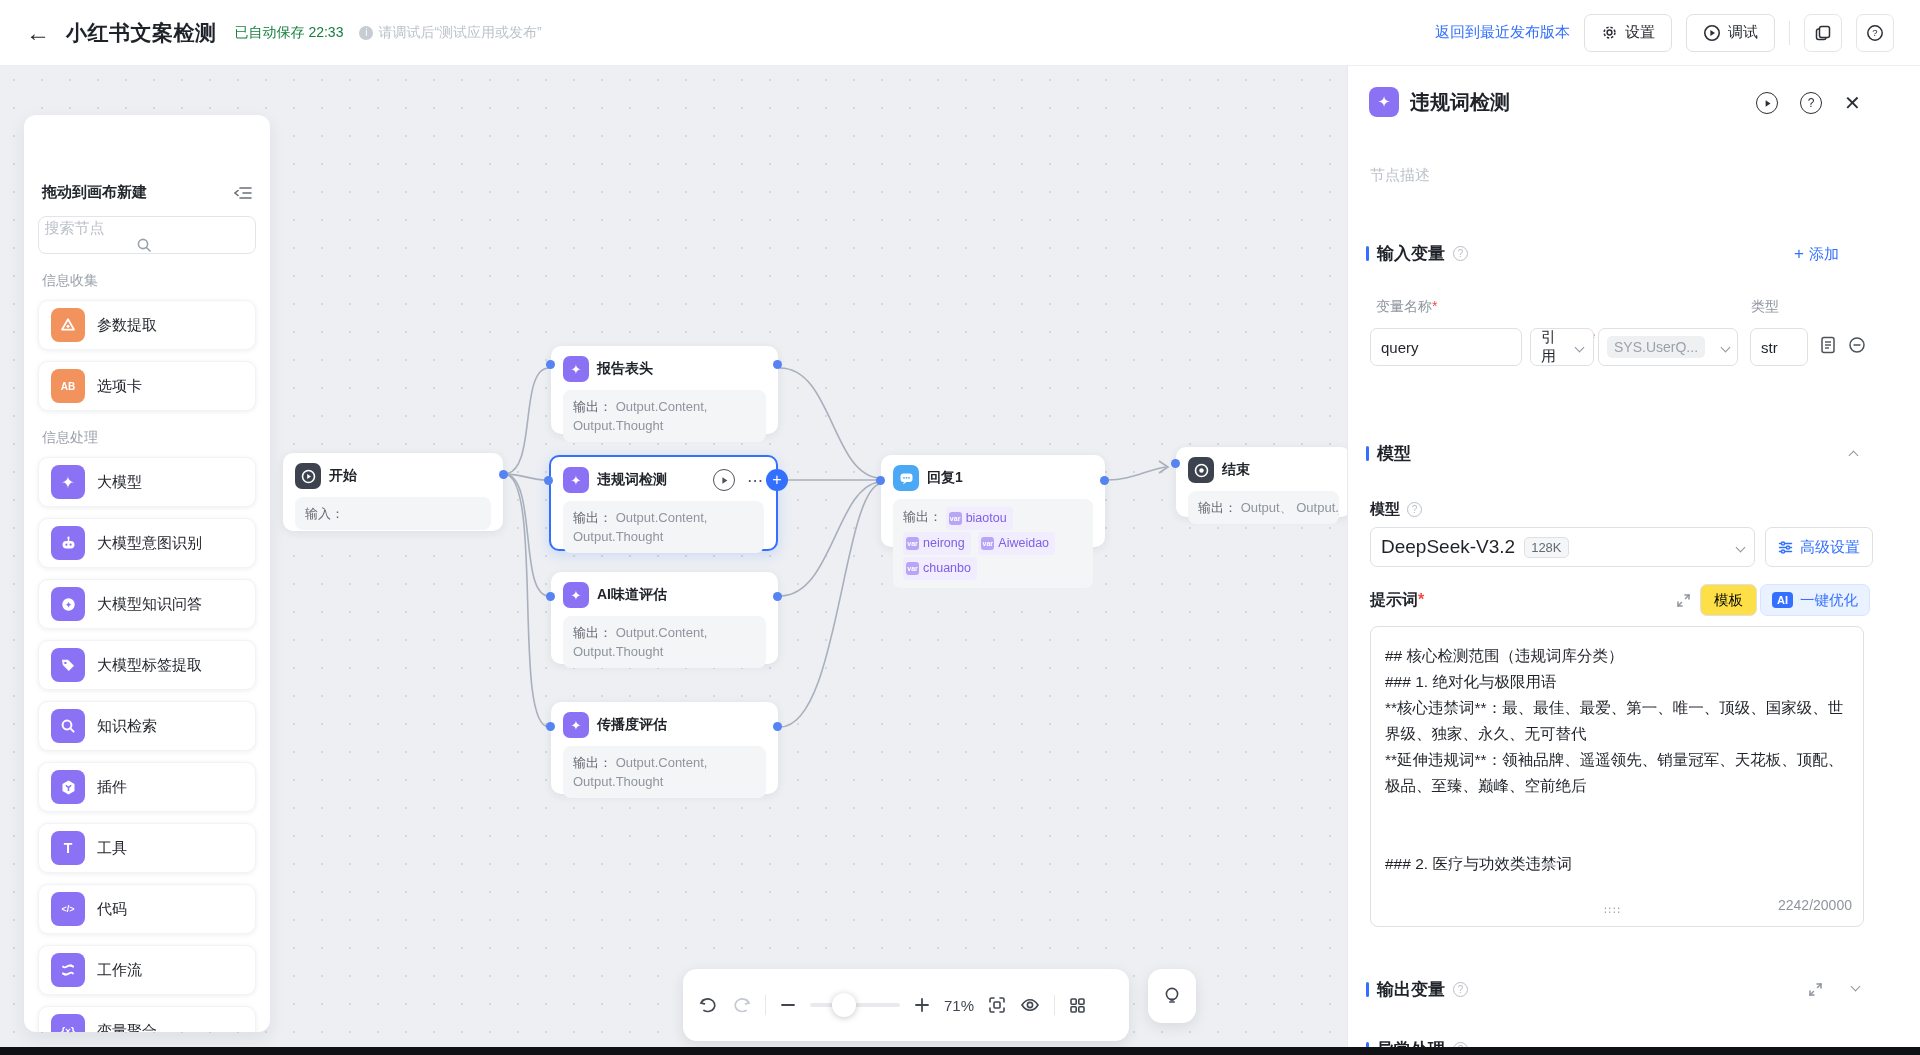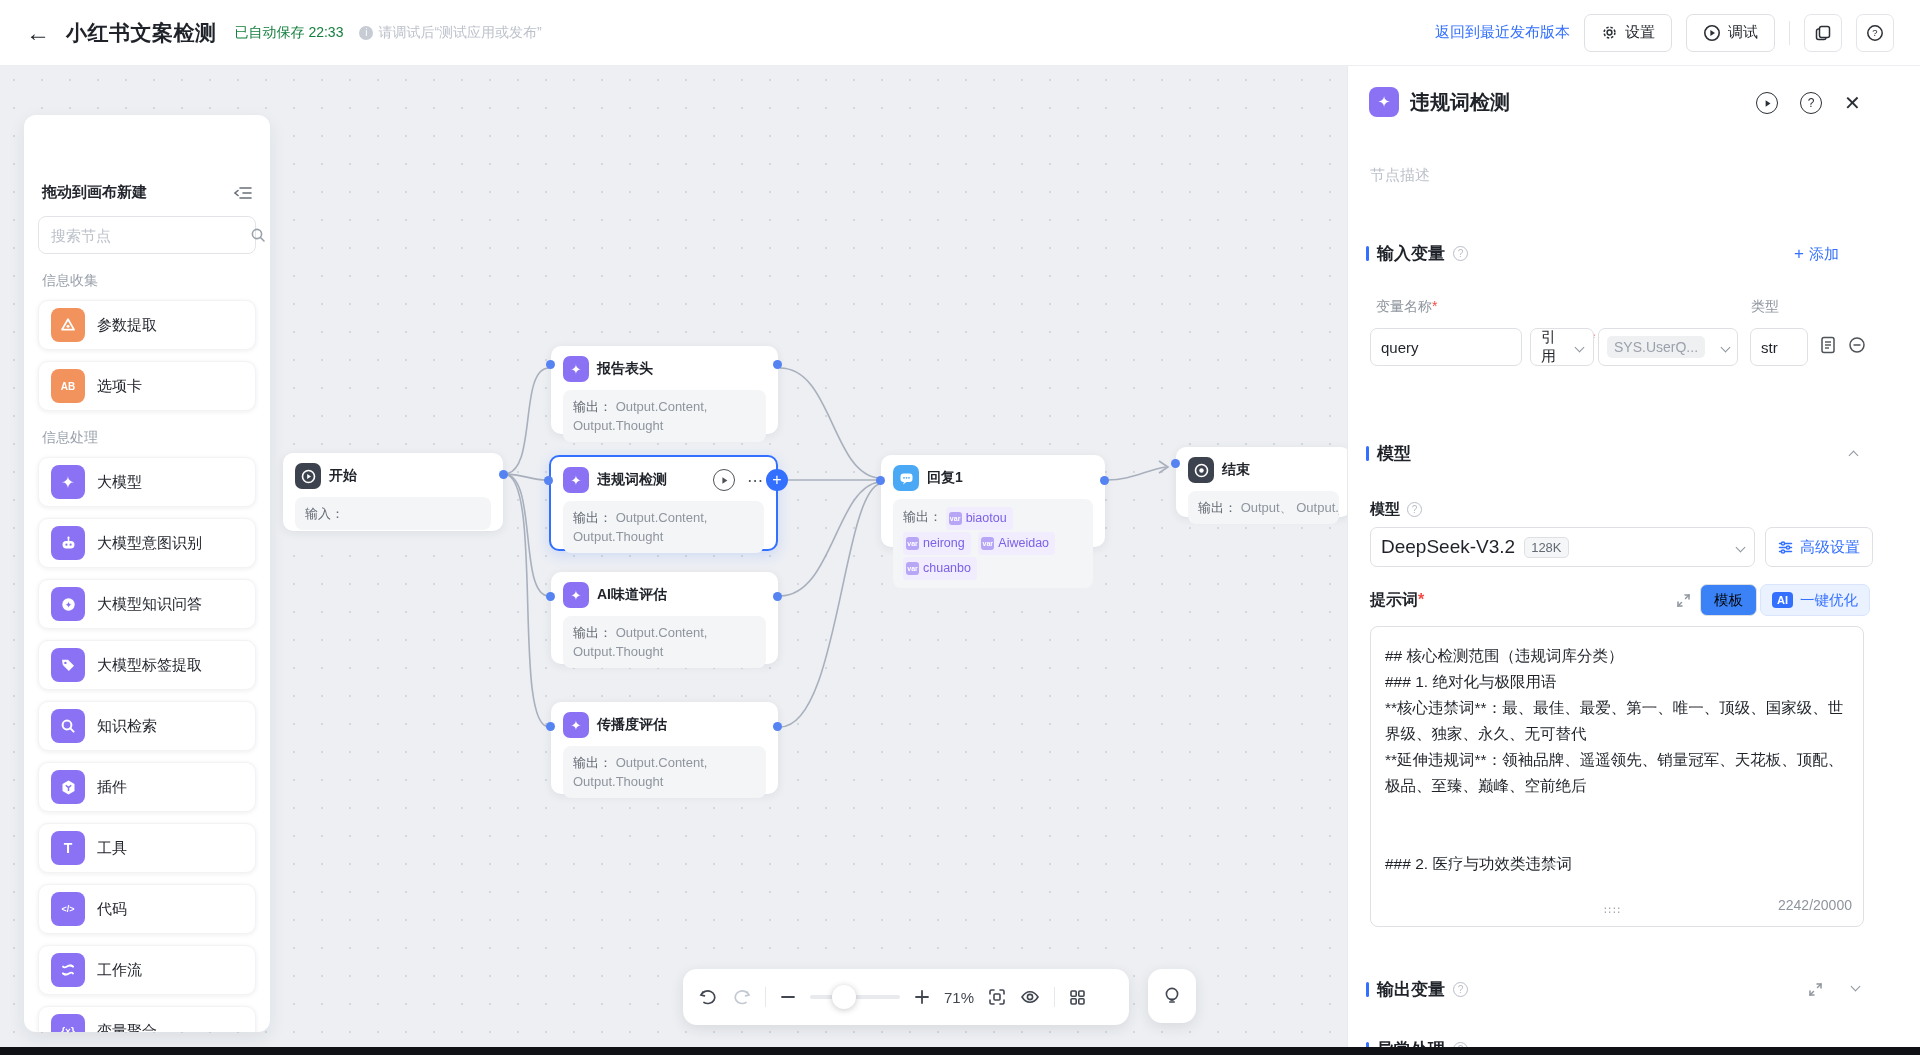--- a/index.html
+++ b/index.html
@@ -30,21 +30,21 @@
   .tb-icon-btn { width:38px; height:38px; border:1px solid #e3e5e9; border-radius:7px; background:#fff;
     display:flex; align-items:center; justify-content:center; cursor:pointer; color:#2b2f36; }
 
   
   .sidebar { position:absolute; left:24px; top:115px; width:246px; height:917px; background:#fff;
     border-radius:12px; box-shadow:0 6px 18px rgba(31,35,41,.08); padding:20px 14px; z-index:20; overflow:hidden; }
   .sb-head { display:flex; align-items:center; justify-content:space-between; padding:0 4px;margin-top:48px; }
   .sb-title { font-size:15px; font-weight:bold; color:#23262d; }
   .sb-collapse { color:#6a707a; cursor:pointer; display:flex; }
   .sb-search { margin-top:14px; height:38px; border:1px solid #e2e4e8; border-radius:8px; display:flex;
-    align-items:center; padding:0 10px 0 12px; }
+    align-items:center; padding:0 10px 0 4px;flex-direction:column; }
   .sb-search input { border:none; outline:none; flex:1; font-size:15px; color:#1f2329; font-family:inherit; }
   .sb-search input::placeholder { color:#bcc1ca; }
   .sb-group-label { font-size:14px; color:#9aa1ab; margin:18px 4px 10px; }
   .sb-item { height:50px; background:#fff; border:1px solid #f2f3f5; border-radius:10px;
     box-shadow:0 1px 5px rgba(31,35,41,.07); display:flex; align-items:center; gap:12px; padding:0 12px;
     margin-bottom:11px; cursor:grab; }
   .sb-ic { width:34px; height:34px; border-radius:8px; display:flex; align-items:center; justify-content:center;
     color:#fff; font-weight:bold; flex:none; }
   .ic-orange { background:#f2925c; }
   .ic-purple { background:#8b72f5; }
@@ -68,21 +68,21 @@
   .dots3 { font-size:16px; letter-spacing:1px; color:#4e5358; }
   .chip { display:inline-flex; align-items:center; gap:4px; background:#f1ecfe; color:#7b61e6; border-radius:4px;
     padding:1px 6px 1px 3px; font-size:12.5px; margin:1px 4px 1px 0; }
   .chip .v { width:13px; height:13px; border-radius:3px; background:#b7a5f5; color:#fff; font-size:7px;
     display:inline-flex; align-items:center; justify-content:center; font-weight:bold; }
   .port { position:absolute; width:9px; height:9px; border-radius:50%; background:#5583f2; z-index:12; }
   .plus-port { position:absolute; width:22px; height:22px; border-radius:50%; background:#3370ff; color:#fff;
     display:flex; align-items:center; justify-content:center; font-size:16px; z-index:13; cursor:pointer; }
 
   
-  .toolbar { position:absolute; left:683px; top:969px; width:446px; height:56px; background:#fff;
+  .toolbar { position:absolute; left:683px; top:969px; width:446px; height:72px; background:#fff;
     border-radius:14px; box-shadow:0 4px 14px rgba(31,35,41,.10); display:flex; align-items:center;
     padding:0 16px; gap:14px; z-index:25; }
   .tool { color:#414650; display:flex; align-items:center; justify-content:center; cursor:pointer; }
   .tool.disabled { color:#c3c8d2; }
   .tool-sep { width:1px; height:20px; background:#e6e8ec; }
   .slider { width:90px; height:4px; background:#e8eaee; border-radius:2px; position:relative; cursor:pointer; }
   .slider .knob { position:absolute; left:22px; top:-10px; width:24px; height:24px; background:#fff;
     border-radius:50%; box-shadow:0 1px 6px rgba(31,35,41,.25); }
   .zoom-pct { font-size:15px; color:#414650; }
   .bulb-btn { position:absolute; left:1148px; top:969px; width:48px; height:54px; background:#fff;
@@ -112,21 +112,21 @@
   .chev { width:7px; height:7px; border-right:1.6px solid #8f959e; border-bottom:1.6px solid #8f959e;
     transform:rotate(45deg); margin-left:6px; flex:none; }
   .chev.up { transform:rotate(-135deg); }
   .src-chip { background:#eff0f2; color:#9ba1ac; border-radius:5px; padding:3px 7px; font-size:14px;
     white-space:nowrap; overflow:hidden; }
   .row-ics { display:flex; align-items:center; gap:12px; color:#4e5358; }
   .badge-128k { border:1px solid #dee0e3; background:#f5f6f7; color:#646a73; font-size:13px; border-radius:5px;
     padding:2px 6px; margin-left:9px; }
   .adv-btn { height:40px; border:1px solid #dee0e3; border-radius:7px; display:flex; align-items:center; gap:7px;
     padding:0 12px; color:#3370ff; font-size:15px; cursor:pointer; background:#fff; }
-  .small-btn { height:32px; border:1px solid #dee0e3; border-radius:7px; background:#3b82f6; display:flex;
+  .small-btn { height:32px; border:1px solid #dee0e3; border-radius:7px; background:#fde047; display:flex;
     align-items:center; padding:0 13px; font-size:14.5px; cursor:pointer; }
   .ai-btn { height:32px; border:1px solid #d9e5ff; border-radius:7px; background:#eaf1ff; display:flex;
     align-items:center; gap:7px; padding:0 11px; color:#3370ff; font-size:14.5px; cursor:pointer; }
   .ai-badge { background:#3370ff; color:#fff; font-size:11px; font-weight:bold; border-radius:4px; padding:2px 5px; }
   .prompt-box { border:1px solid #dee0e3; border-radius:8px; padding:16px 14px; font-size:15.5px; line-height:26px;
     color:#1f2329; white-space:pre-wrap; overflow:hidden; }
   .counter { font-size:14px; color:#8f959e; }
   .drag-dots { color:#9aa1ab; font-size:11px; letter-spacing:2px; }
   .toggle { width:42px; height:24px; border-radius:12px; background:#3370ff; position:relative; cursor:pointer; }
   .toggle .tknob { position:absolute; right:2px; top:2px; width:20px; height:20px; border-radius:50%; background:#fff; }

